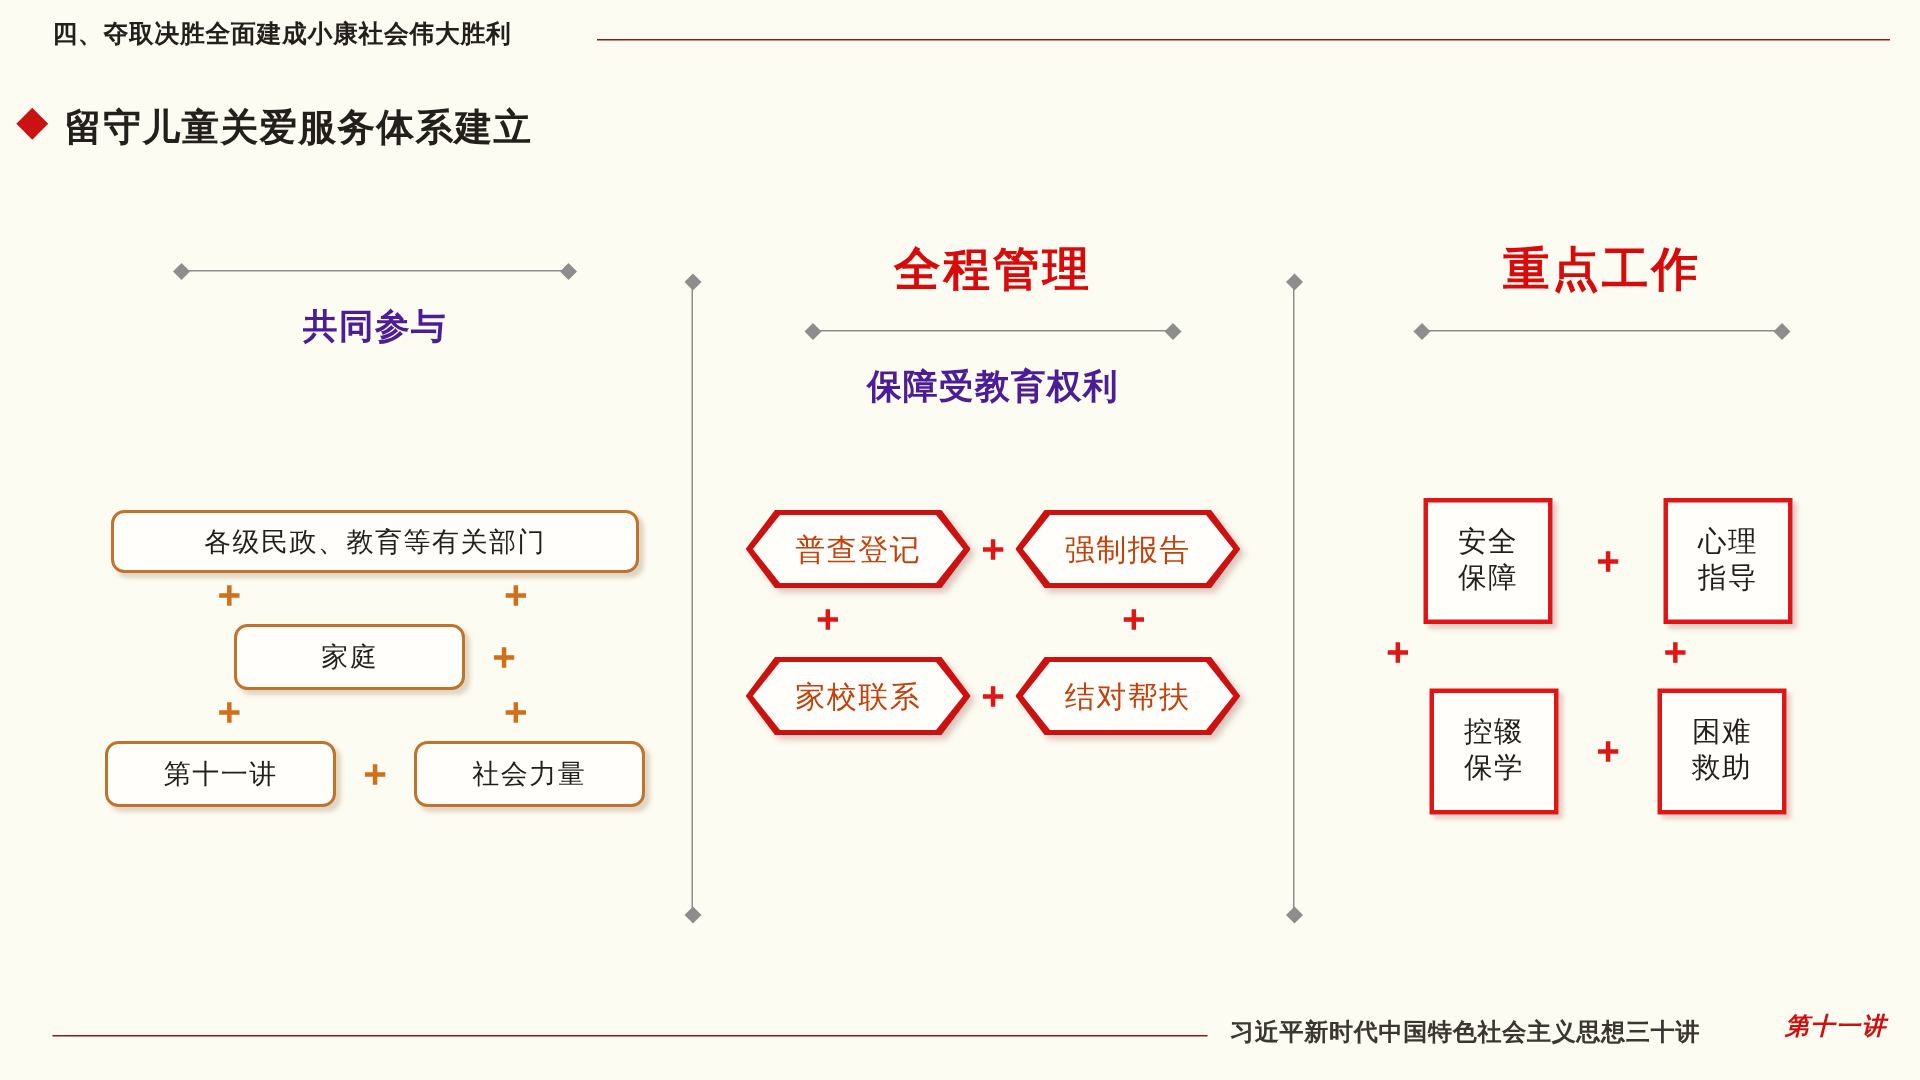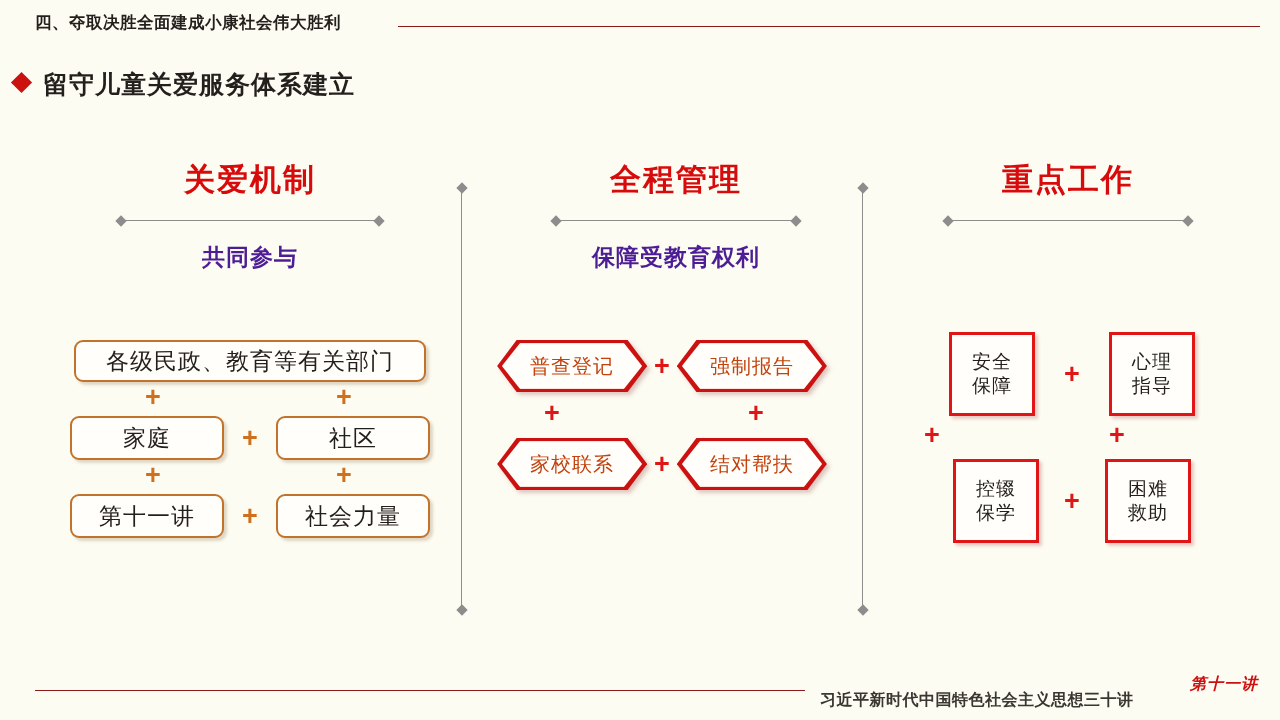--- a/index.html
+++ b/index.html
@@ -82,21 +82,21 @@
   .vdiv .dia.bot { bottom: -4px; }
   #vdiv-1 { left: 461px; }
   #vdiv-2 { left: 862px; }
 
   
   .col {
     position: absolute;
     top: 160px;
   }
   #col-1 { left: 40px;  width: 420px; }
-  #col-2 { left: 463px; width: 398px; padding-left: 14px; }
+  #col-2 { left: 463px; width: 398px; }
   #col-3 { left: 864px; width: 408px; }
 
   .col-heading {
     text-align: center;
     font-size: 31px;
     font-weight: bold;
     color: #d70b0b;
     letter-spacing: 2px;
     line-height: 40px;
     white-space: nowrap;
@@ -141,21 +141,21 @@
   .plus.orange { color: #d1701c; }
   .plus.red    { color: #e01616; }
 
   
   .c1-wrap { position: absolute; left: 40px; top: 340px; width: 420px; }
   .obox {
     background: #fffefa;
     border: 2.5px solid #c1732c;
     border-radius: 9px;
     box-shadow: 3px 3px 3px rgba(120,80,40,0.22);
-    font-size: 23px;
+    font-size: 18px;
     color: #231f1c;
     text-align: center;
     line-height: 1;
     display: flex;
     align-items: center;
     justify-content: center;
     letter-spacing: 1px;
     white-space: nowrap;
   }
   .obox.wide { width: 348px; height: 38px; margin: 0 auto; }
@@ -269,21 +269,20 @@
     border-top: 1.4px solid #8b1a1a;
   }
   .footer-text {
     position: absolute;
     left: 820px; top: 678px;
     font-size: 16px;
     font-weight: bold;
     color: #3a3632;
     letter-spacing: 0.5px;
     white-space: nowrap;
-    margin-top: 12px;
   }
   .footer-lecture {
     position: absolute;
     right: 22px; top: 674px;
     font-size: 16px;
     font-weight: bold;
     color: #cc1111;
     font-family: "DejaVu Serif", "Liberation Serif", serif;
     font-style: italic;
     letter-spacing: 1px;
@@ -305,21 +304,20 @@
 <div class="vdiv" id="vdiv-1">
   <span class="dia top"></span>
   <span class="dia bot"></span>
 </div>
 <div class="vdiv" id="vdiv-2">
   <span class="dia top"></span>
   <span class="dia bot"></span>
 </div>
 
 <div class="col" id="col-1">
-  <div class="col-heading">关爱机制</div>
   <div class="col-rule">
     <span class="dia l"></span>
     <span class="dia r"></span>
   </div>
   <div class="col-sub">共同参与</div>
 </div>
 
 <div class="col" id="col-2">
   <div class="col-heading">全程管理</div>
   <div class="col-rule">
@@ -341,21 +339,20 @@
   <div class="obox wide">各级民政、教育等有关部门</div>
 
   <div class="c1-plusrow">
     <span class="plus orange a">+</span>
     <span class="plus orange b">+</span>
   </div>
 
   <div class="c1-row2">
     <div class="obox half">家庭</div>
     <span class="plus orange">+</span>
-    <div class="obox half">社区</div>
   </div>
 
   <div class="c1-plusrow">
     <span class="plus orange a">+</span>
     <span class="plus orange b">+</span>
   </div>
 
   <div class="c1-row3">
     <div class="obox half">第十一讲</div>
     <span class="plus orange">+</span>

